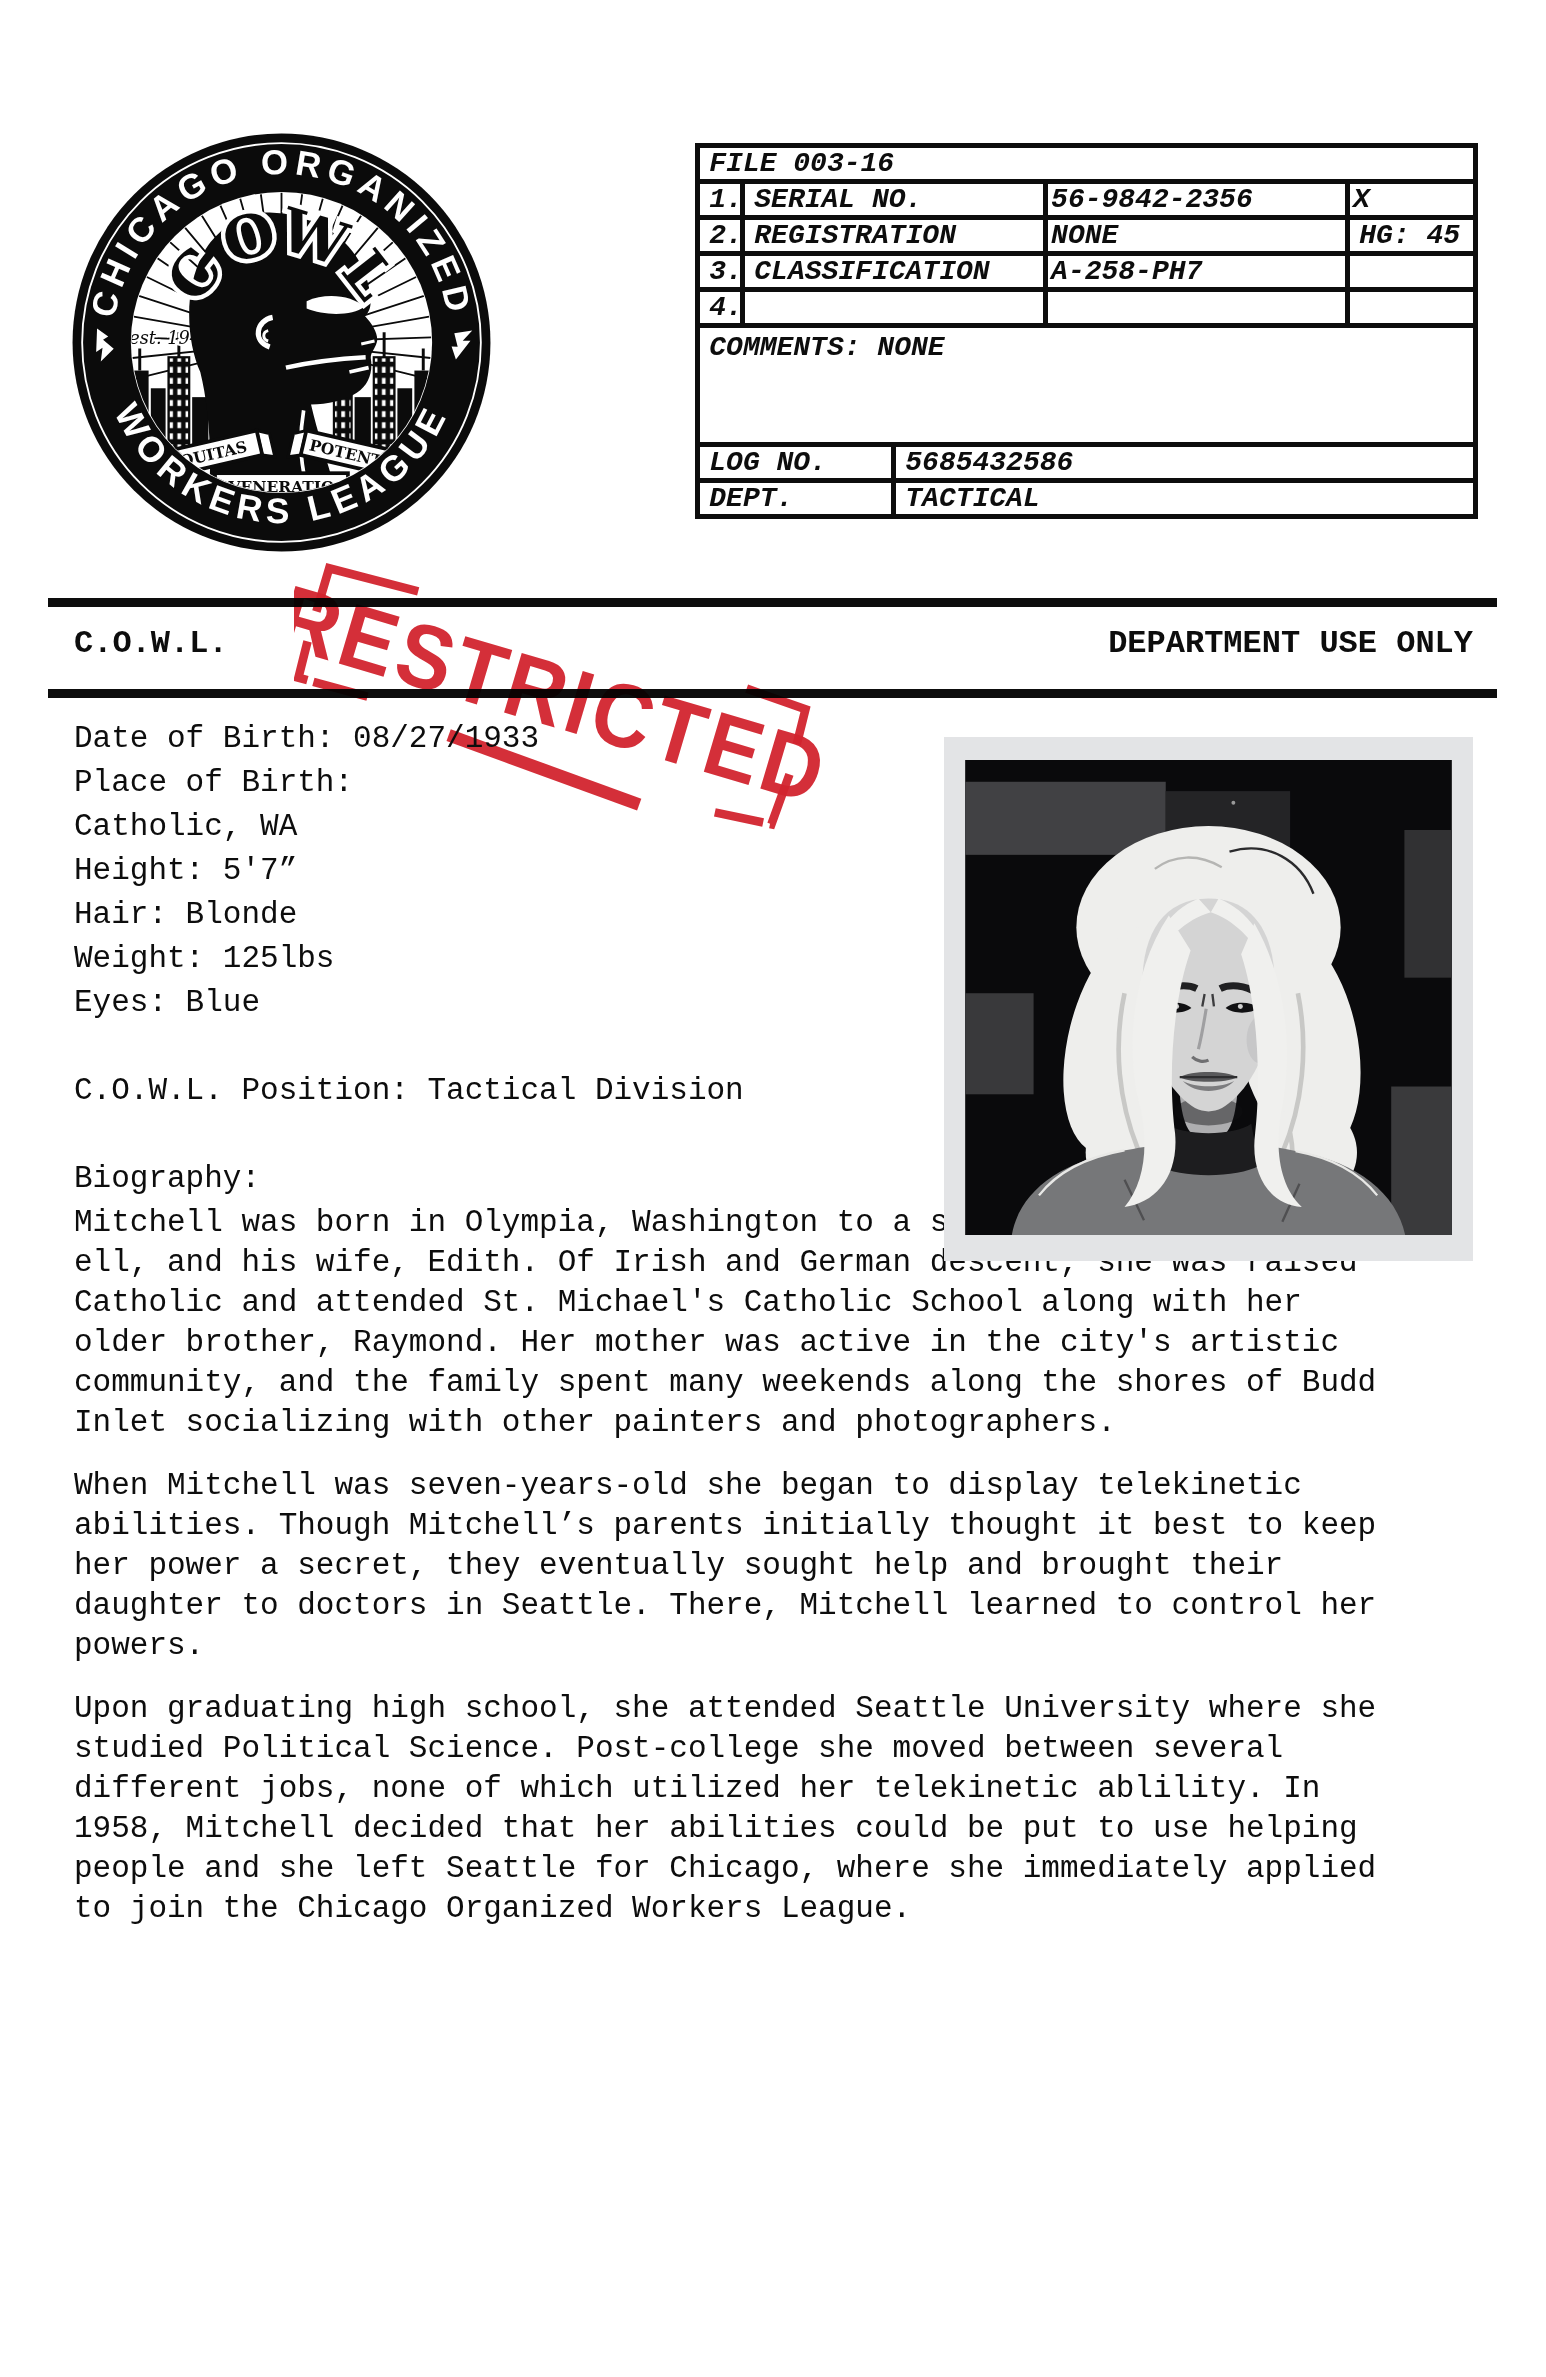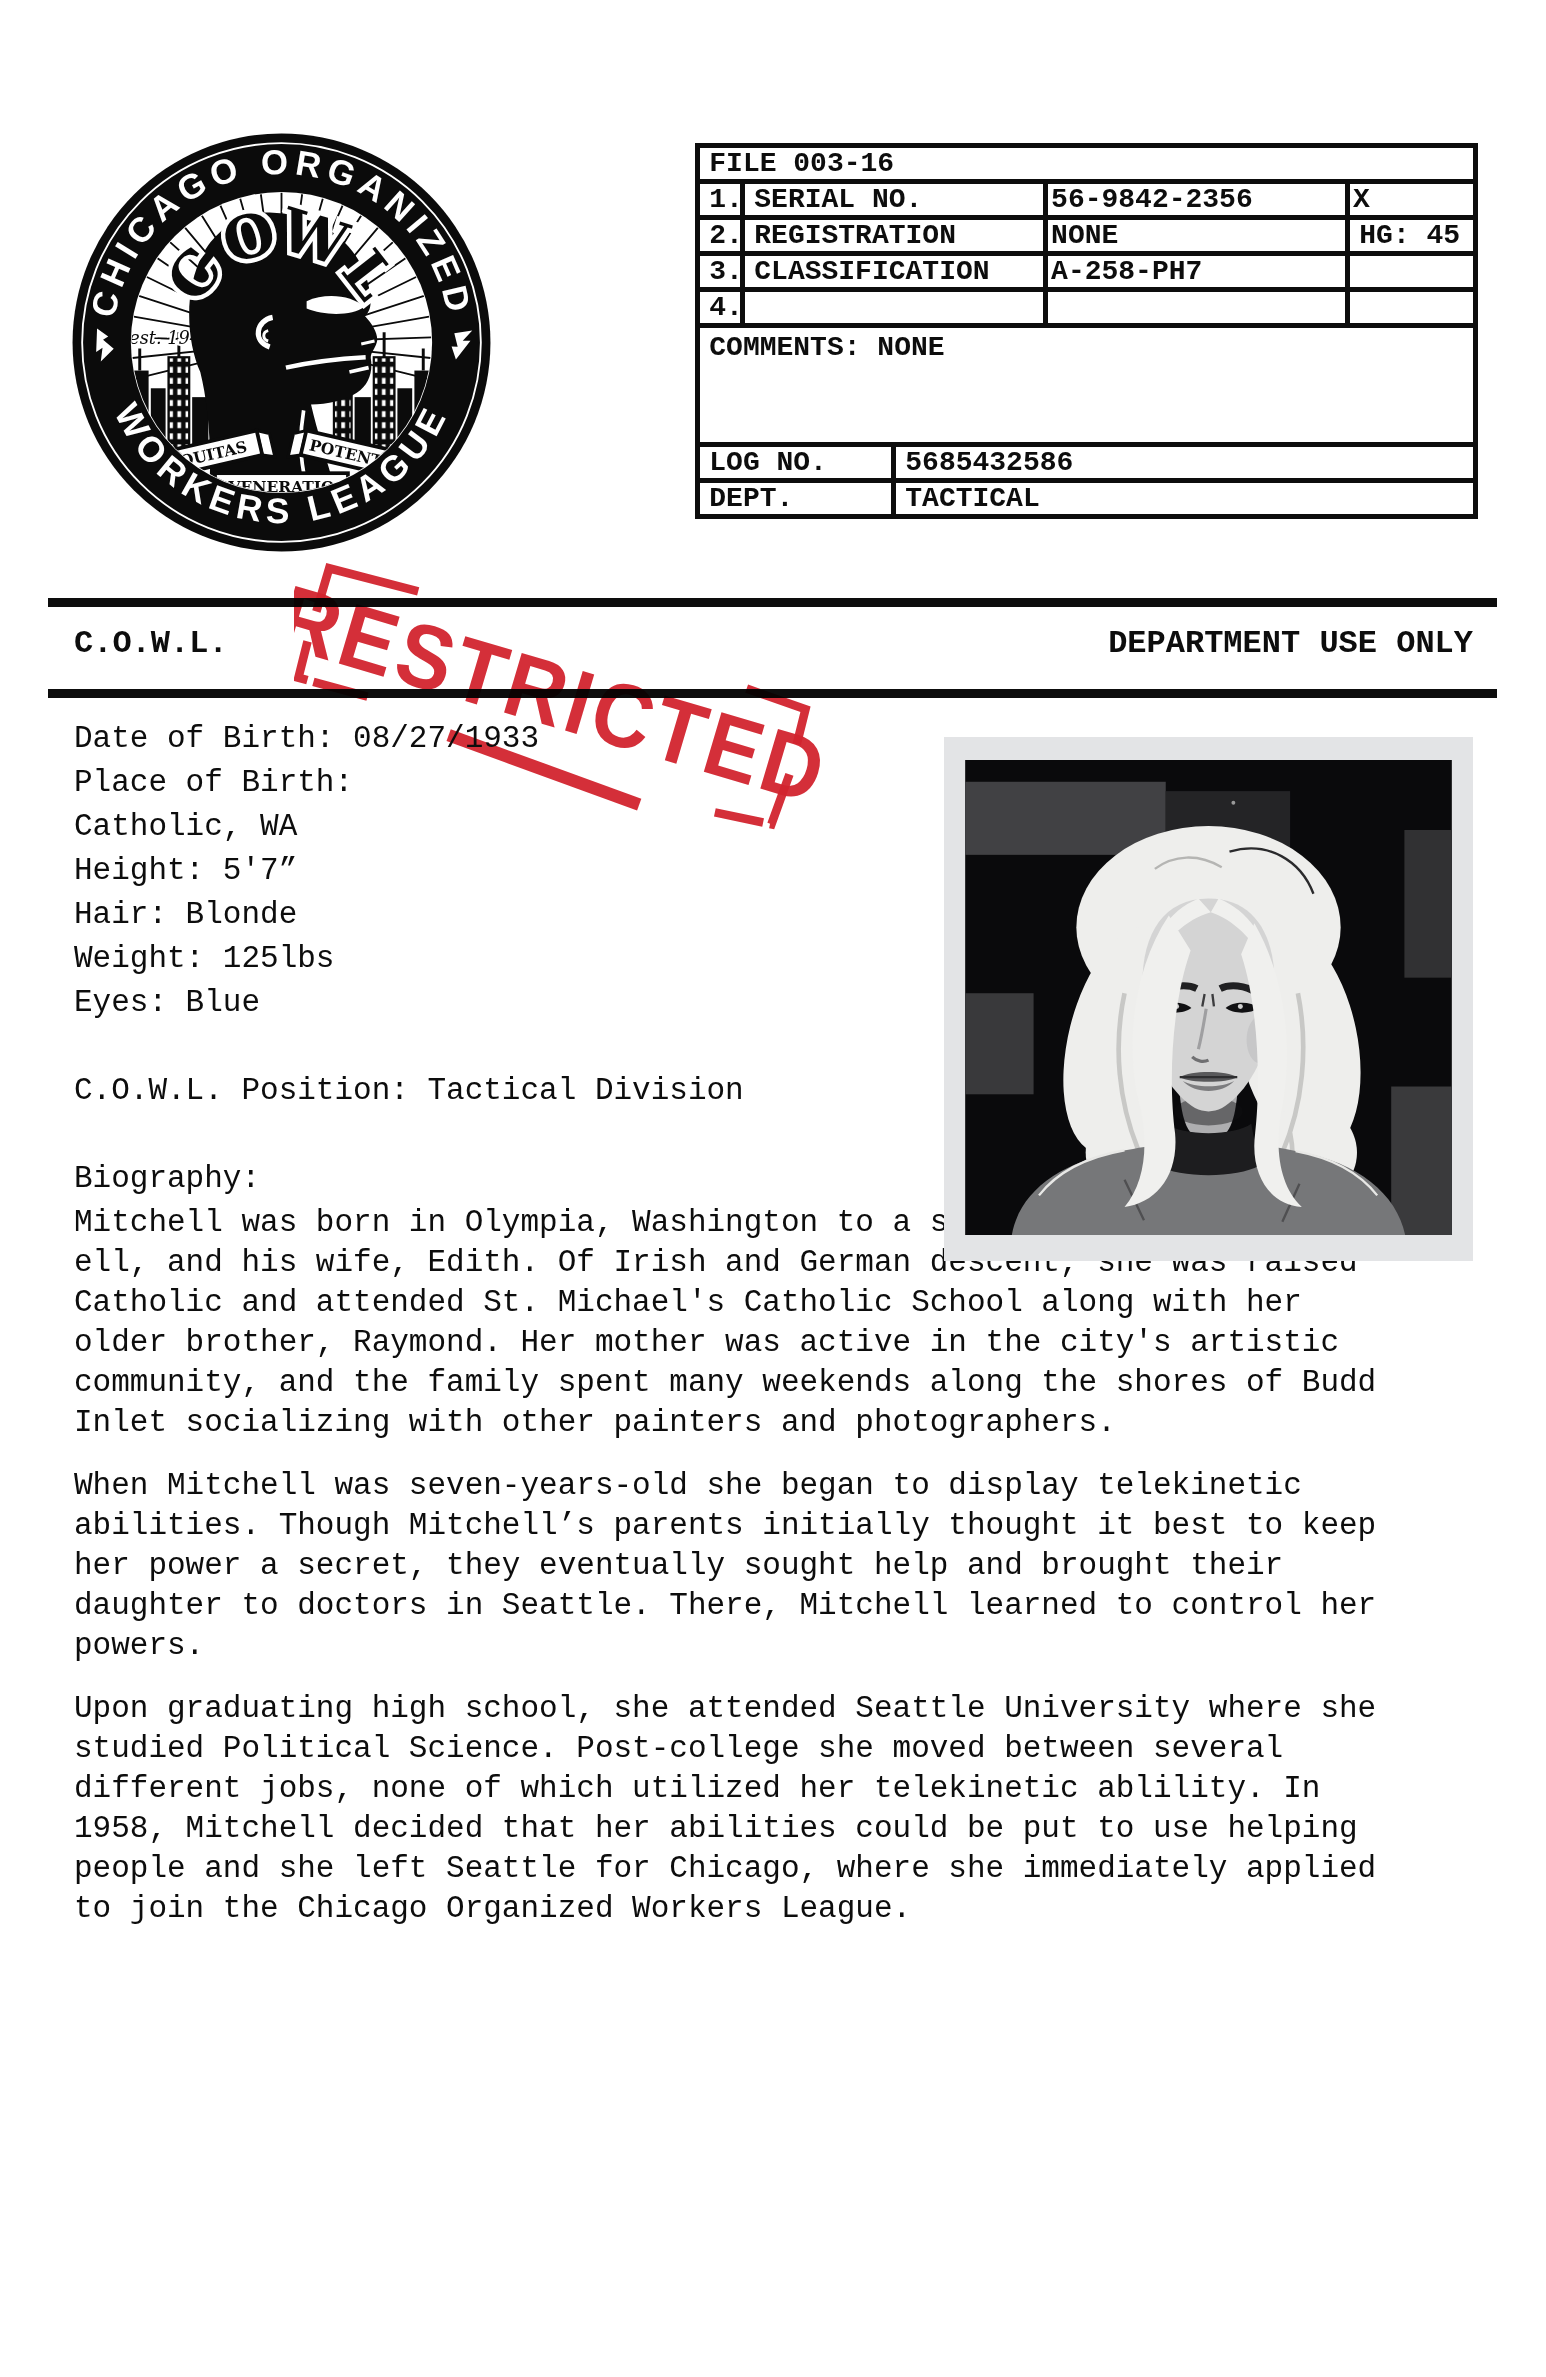--- a/index.html
+++ b/index.html
@@ -3,21 +3,21 @@
 <meta charset="utf-8">
 <style>
   html,body{margin:0;padding:0;background:#ffffff;}
   .page{position:relative;width:1547px;height:2377px;background:#ffffff;overflow:hidden;
         font-family:"Liberation Mono","DejaVu Sans Mono",monospace;color:#0d0d0d;}
 
   
   .logo-svg{position:absolute;left:60px;top:121px;width:443px;height:443px;}
 
   
-  .file-card{position:absolute;left:695px;top:143px;width:778px;font-weight:700;font-size:28px;}
+  .file-card{position:absolute;left:695px;top:143px;width:778px;font-weight:700;font-size:28px;font-style:italic;}
   .file-card table{border-collapse:collapse;table-layout:fixed;width:778px;}
   .file-card table + table{margin-top:-5.4px;}
   .file-card td{border:5.4px solid #0d0d0d;padding:0 9.3px;white-space:nowrap;overflow:hidden;}
   .file-card tr.h46 td{height:30px;}
   .file-card tr.h32 td{height:25px;}
   .file-card td.center{text-align:left;padding:0 3.1px;}
   .file-card td.comments{height:110px;vertical-align:top;padding-top:4.7px;}
 
   
   .rule{position:absolute;left:48px;width:1449px;height:8.6px;background:#0d0d0d;}

